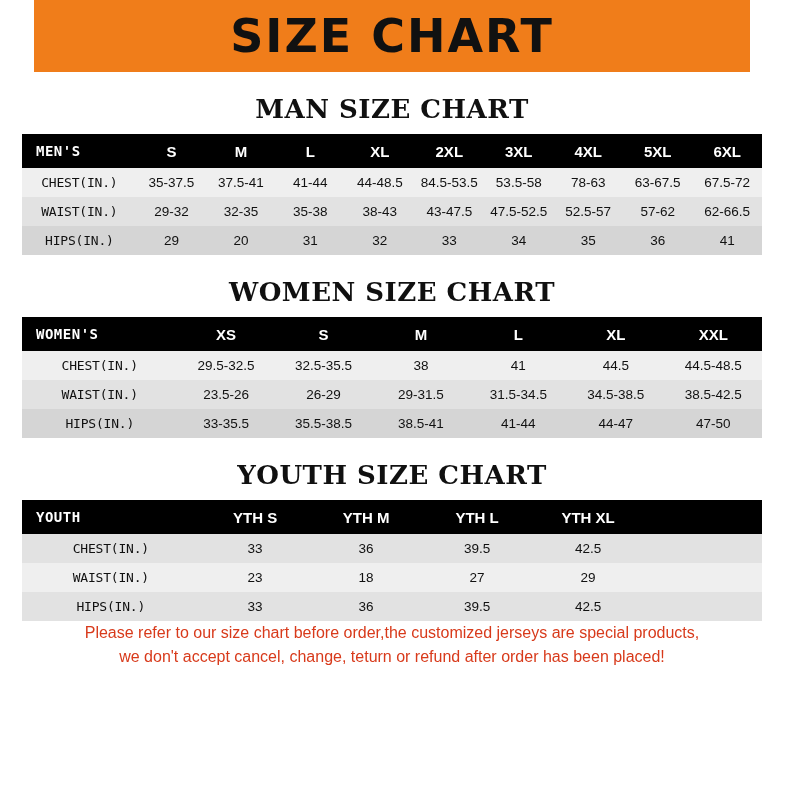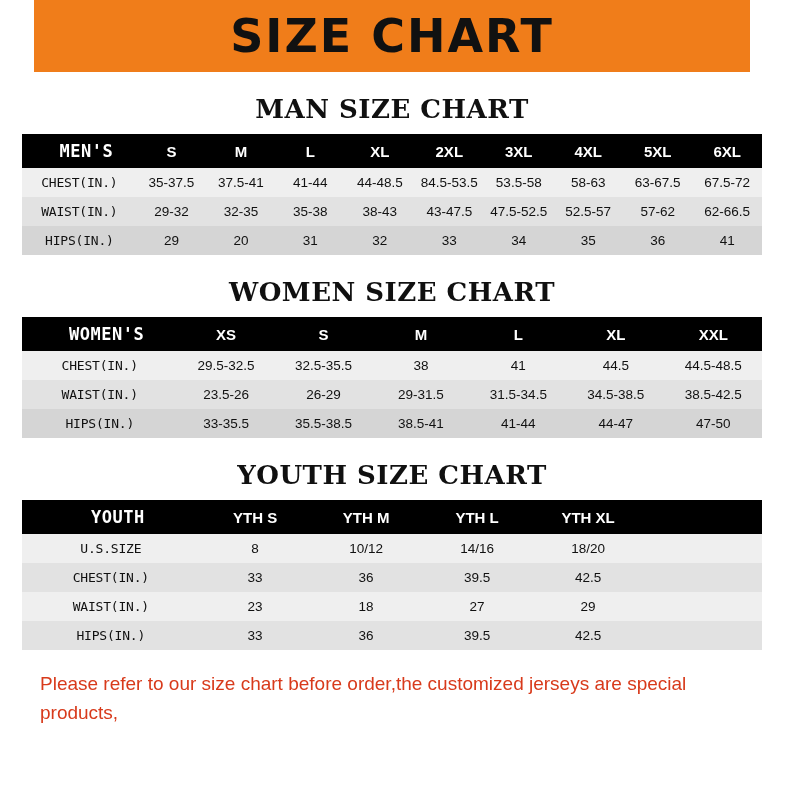--- a/index.html
+++ b/index.html
@@ -74,24 +74,24 @@
   tr.head-row {
     background: #000000;
   }
   tr.head-row th {
     color: #ffffff;
     height: 34px;
     font-size: 15px;
     font-weight: bold;
   }
   tr.head-row th.first {
-    text-align: center;
+    text-align: left;
     padding-left: 14px;
     font-family: "DejaVu Sans Mono", monospace;
-    font-size: 17px;
+    font-size: 14px;
     letter-spacing: 0.5px;
   }
   tr.row-light { background: #efefef; }
   tr.row-mid   { background: #e2e2e2; }
   tr.row-dark  { background: #d5d5d5; }
   tr.body-row td {
     height: 29px;
     font-size: 13.5px;
   }
   tr.body-row td.first {
@@ -100,25 +100,26 @@
     text-align: center;
     letter-spacing: -0.2px;
   }
   
   .men col.c0 { width: 15.5%; }
   .women col.c0 { width: 21%; }
   .youth col.c0 { width: 24%; }
   .youth col.cpad { width: 16%; }
 
   .footer-note {
-    margin-top: 20px;
+    margin-top: 0;
     padding: 0 18px;
+    text-align: center;
     color: #d83a1b;
     font-family: "Liberation Sans", sans-serif;
-    font-size: 19px;
+    font-size: 16px;
     line-height: 1.5;
   }
 </style>
 </head>
 <body>
 
 <div class="page">
 
   <div class="top-banner">
     <div class="side left"></div>
@@ -156,21 +157,21 @@
           <th>6XL</th>
         </tr>
         <tr class="body-row row-light">
           <td class="first">CHEST(IN.)</td>
           <td>35-37.5</td>
           <td>37.5-41</td>
           <td>41-44</td>
           <td>44-48.5</td>
           <td>84.5-53.5</td>
           <td>53.5-58</td>
-          <td>58-63</td>
+          <td>78-63</td>
           <td>63-67.5</td>
           <td>67.5-72</td>
         </tr>
         <tr class="body-row row-mid">
           <td class="first">WAIST(IN.)</td>
           <td>29-32</td>
           <td>32-35</td>
           <td>35-38</td>
           <td>38-43</td>
           <td>43-47.5</td>
@@ -257,28 +258,20 @@
       </colgroup>
       <tbody>
         <tr class="head-row">
           <th class="first">YOUTH</th>
           <th>YTH S</th>
           <th>YTH M</th>
           <th>YTH L</th>
           <th>YTH XL</th>
           <th></th>
         </tr>
-        <tr class="body-row row-light">
-          <td class="first">U.S.SIZE</td>
-          <td>8</td>
-          <td>10/12</td>
-          <td>14/16</td>
-          <td>18/20</td>
-          <td></td>
-        </tr>
         <tr class="body-row row-mid">
           <td class="first">CHEST(IN.)</td>
           <td>33</td>
           <td>36</td>
           <td>39.5</td>
           <td>42.5</td>
           <td></td>
         </tr>
         <tr class="body-row row-light">
           <td class="first">WAIST(IN.)</td>
@@ -294,16 +287,17 @@
           <td>36</td>
           <td>39.5</td>
           <td>42.5</td>
           <td></td>
         </tr>
       </tbody>
     </table>
 
     <div class="footer-note">
       <div>Please refer to our size chart before order,the customized jerseys are special products,</div>
+      <div>we don't accept cancel, change, teturn or refund after order has been placed!</div>
     </div>
 
   </div>
 </div>
 
 </body></html>

